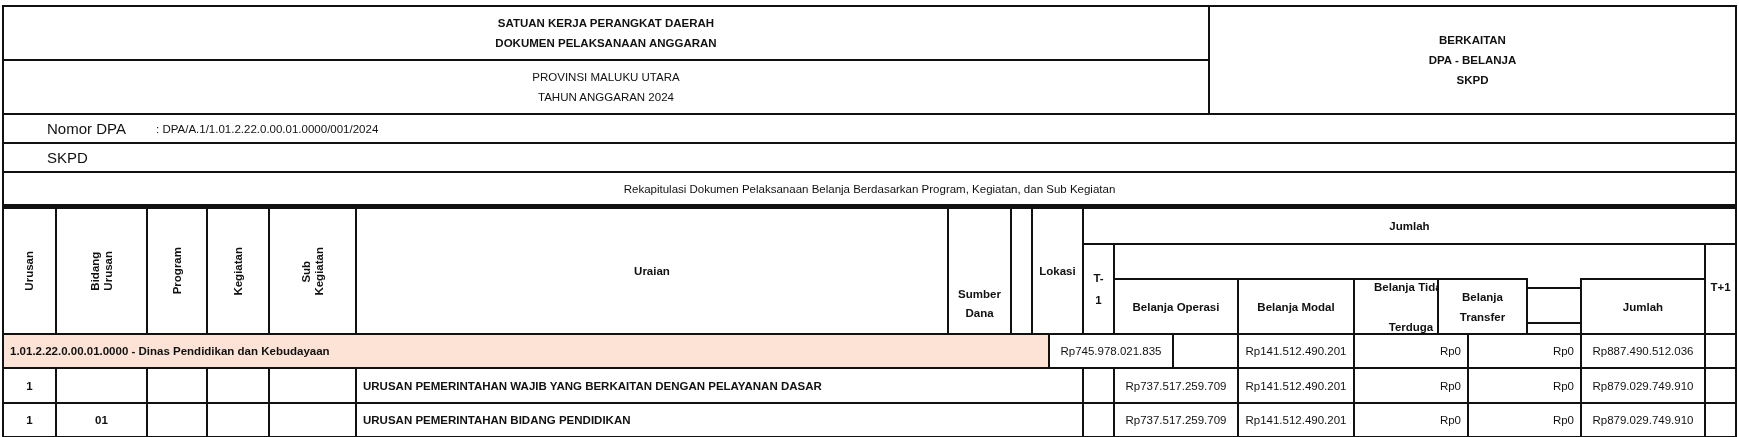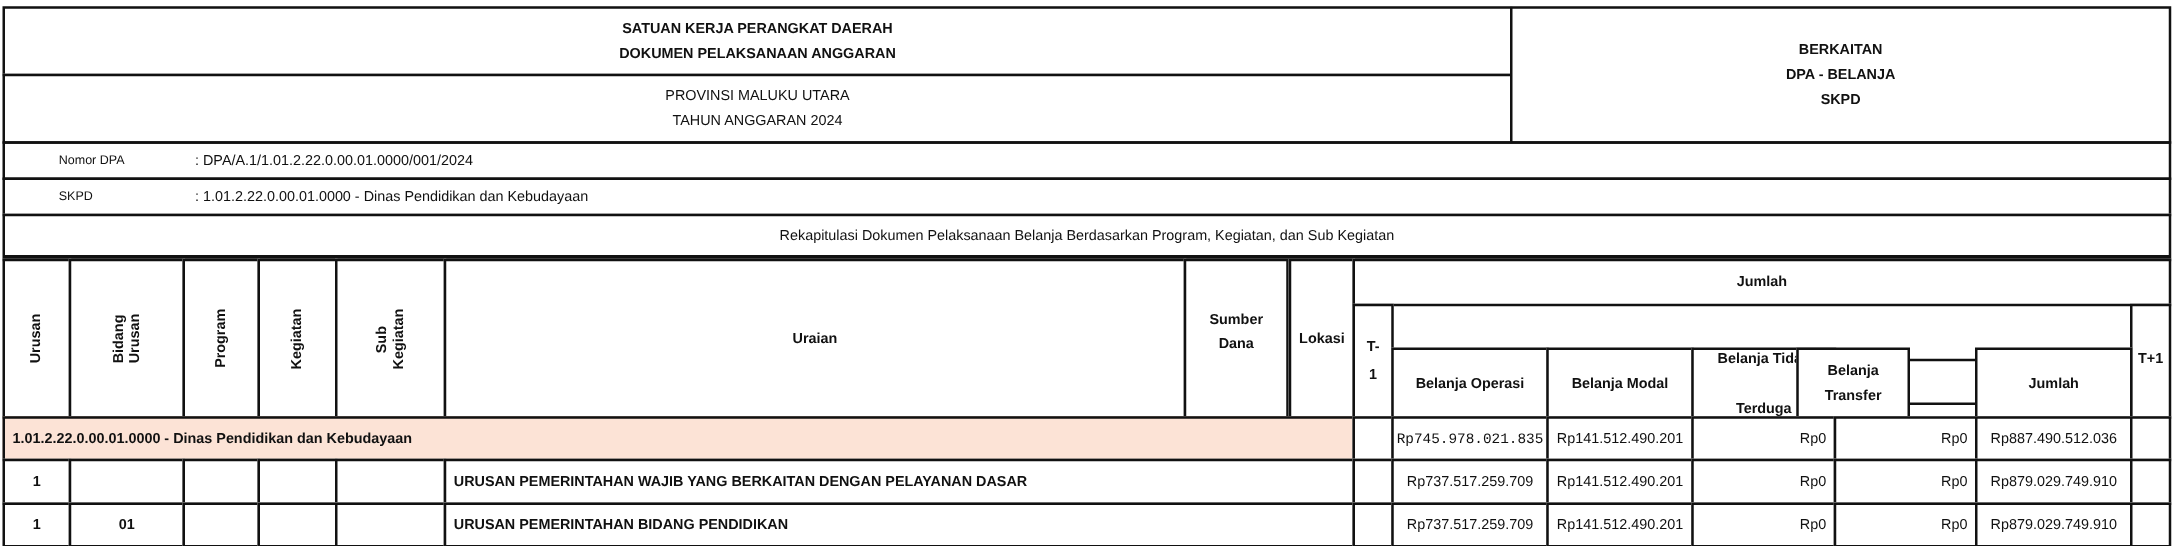--- a/index.html
+++ b/index.html
@@ -7,21 +7,21 @@
          font-family:"Liberation Sans", "DejaVu Sans", sans-serif; color:#111; }
   .abs { position:absolute; box-sizing:border-box; }
   .cell { position:absolute; box-sizing:border-box; border:2px solid #111; background:#fff;
           display:flex; align-items:center; justify-content:center; text-align:center; font-size:11.5px; }
   .bold { font-weight:bold; }
   .stack { display:flex; flex-direction:column; align-items:center; justify-content:center; line-height:20px; }
   .left { justify-content:flex-start; text-align:left; padding-left:7px; }
   .right { justify-content:flex-end; text-align:right; padding-right:6px; }
   .vert { writing-mode:vertical-rl; transform:rotate(180deg); font-weight:bold; font-size:11.5px; line-height:13px; text-align:center; }
   .peach { background:#fce3d6; }
-  .info-label { position:absolute; left:7px; font-size:10px;padding-left:36px; }
+  .info-label { position:absolute; left:7px; font-size:15px;padding-left:36px; }
   .info-value { position:absolute; left:152px; font-size:11.5px; }
 </style>
 </head>
 <body>
 
 <div class="cell bold stack" style="left:2px; top:5px; width:1208px; height:56px;">
   <div>SATUAN KERJA PERANGKAT DAERAH</div>
   <div>DOKUMEN PELAKSANAAN ANGGARAN</div>
 </div>
 <div class="cell stack" style="left:2px; top:59px; width:1208px; height:56px;">
@@ -33,41 +33,40 @@
   <div>DPA - BELANJA</div>
   <div>SKPD</div>
 </div>
 
 <div class="abs" style="left:2px; top:113px; width:1735px; height:31px; border:2px solid #111; display:flex; align-items:center;">
   <span class="info-label">Nomor DPA</span>
   <span class="info-value">: DPA/A.1/1.01.2.22.0.00.01.0000/001/2024</span>
 </div>
 <div class="abs" style="left:2px; top:142px; width:1735px; height:31px; border:2px solid #111; display:flex; align-items:center;">
   <span class="info-label">SKPD</span>
-  <span class="info-value">: 1.01.2.22.0.00.01.0000 - Dinas Pendidikan dan Kebudayaan</span>
 </div>
 <div class="cell" style="left:2px; top:171px; width:1735px; height:38px; border-bottom:5px solid #111;">Rekapitulasi Dokumen Pelaksanaan Belanja Berdasarkan Program, Kegiatan, dan Sub Kegiatan</div>
 
 <div class="cell" style="left:2px; top:207px; width:55px; height:128px;">
   <span class="vert">Urusan</span>
 </div>
 <div class="cell" style="left:55px; top:207px; width:93px; height:128px;">
   <span class="vert"><span>Bidang</span><br><span>Urusan</span></span>
 </div>
 <div class="cell" style="left:146px; top:207px; width:62px; height:128px;">
   <span class="vert">Program</span>
 </div>
 <div class="cell" style="left:206px; top:207px; width:64px; height:128px;">
   <span class="vert">Kegiatan</span>
 </div>
 <div class="cell" style="left:268px; top:207px; width:89px; height:128px;">
   <span class="vert"><span>Sub</span><br><span>Kegiatan</span></span>
 </div>
 <div class="cell bold" style="left:355px; top:207px; width:594px; height:128px;">Uraian</div>
-<div class="cell bold stack" style="left:947px; top:207px; width:84px; height:128px; line-height:19px; padding-bottom:10px;">
+<div class="cell bold stack" style="left:947px; top:207px; width:65px; height:128px; line-height:19px; padding-bottom:10px;justify-content:flex-end;">
   <div>Sumber</div>
   <div>Dana</div>
 </div>
 <div class="cell bold" style="left:1031px; top:207px; width:53px; height:128px; padding-bottom:0px;">Lokasi</div>
 
 <div class="cell bold" style="left:1082px; top:207px; width:655px; height:38px;">Jumlah</div>
 <div class="cell bold stack" style="left:1082px; top:243px; width:33px; height:92px; line-height:22px;">
   <div>T-</div>
   <div>1</div>
 </div>
@@ -81,21 +80,21 @@
   <div>Terduga</div>
 </div>
 <div class="cell bold stack" style="left:1437px; top:278px; width:91px; height:57px;">
   <div>Belanja</div>
   <div>Transfer</div>
 </div>
 <div class="cell bold" style="left:1580px; top:278px; width:126px; height:57px;">Jumlah</div>
 
 <div class="cell bold left peach" style="left:2px; top:333px; width:1082px; height:36px; padding-left:6px;">1.01.2.22.0.00.01.0000 - Dinas Pendidikan dan Kebudayaan</div>
 <div class="cell" style="left:1082px; top:333px; width:33px; height:36px;"></div>
-<div class="cell" style="left:1113px; top:333px; width:126px; height:36px;font-family:Liberation Mono, monospace;">Rp745.978.021.835</div>
+<div class="cell" style="left:1048px; top:333px; width:126px; height:36px;">Rp745.978.021.835</div>
 <div class="cell" style="left:1237px; top:333px; width:118px; height:36px;">Rp141.512.490.201</div>
 <div class="cell right" style="left:1353px; top:333px; width:116px; height:36px;">Rp0</div>
 <div class="cell right" style="left:1467px; top:333px; width:115px; height:36px;">Rp0</div>
 <div class="cell" style="left:1580px; top:333px; width:126px; height:36px;">Rp887.490.512.036</div>
 <div class="cell" style="left:1704px; top:333px; width:33px; height:36px;"></div>
 
 <div class="cell bold" style="left:2px; top:367px; width:55px; height:37px;">1</div>
 <div class="cell bold" style="left:55px; top:367px; width:93px; height:37px;"></div>
 <div class="cell" style="left:146px; top:367px; width:62px; height:37px;"></div>
 <div class="cell" style="left:206px; top:367px; width:64px; height:37px;"></div>

